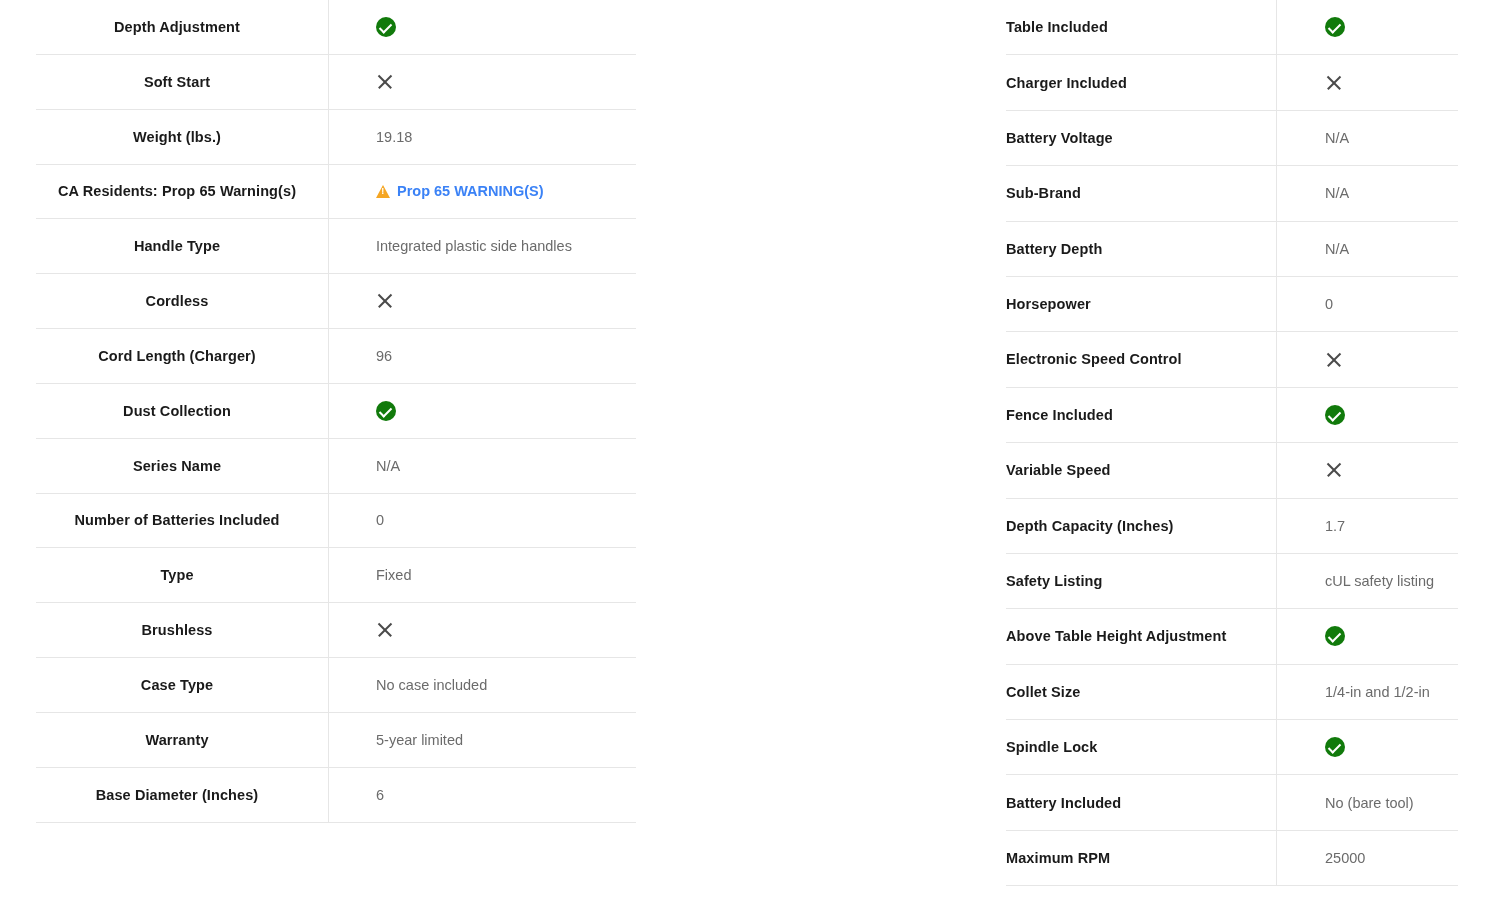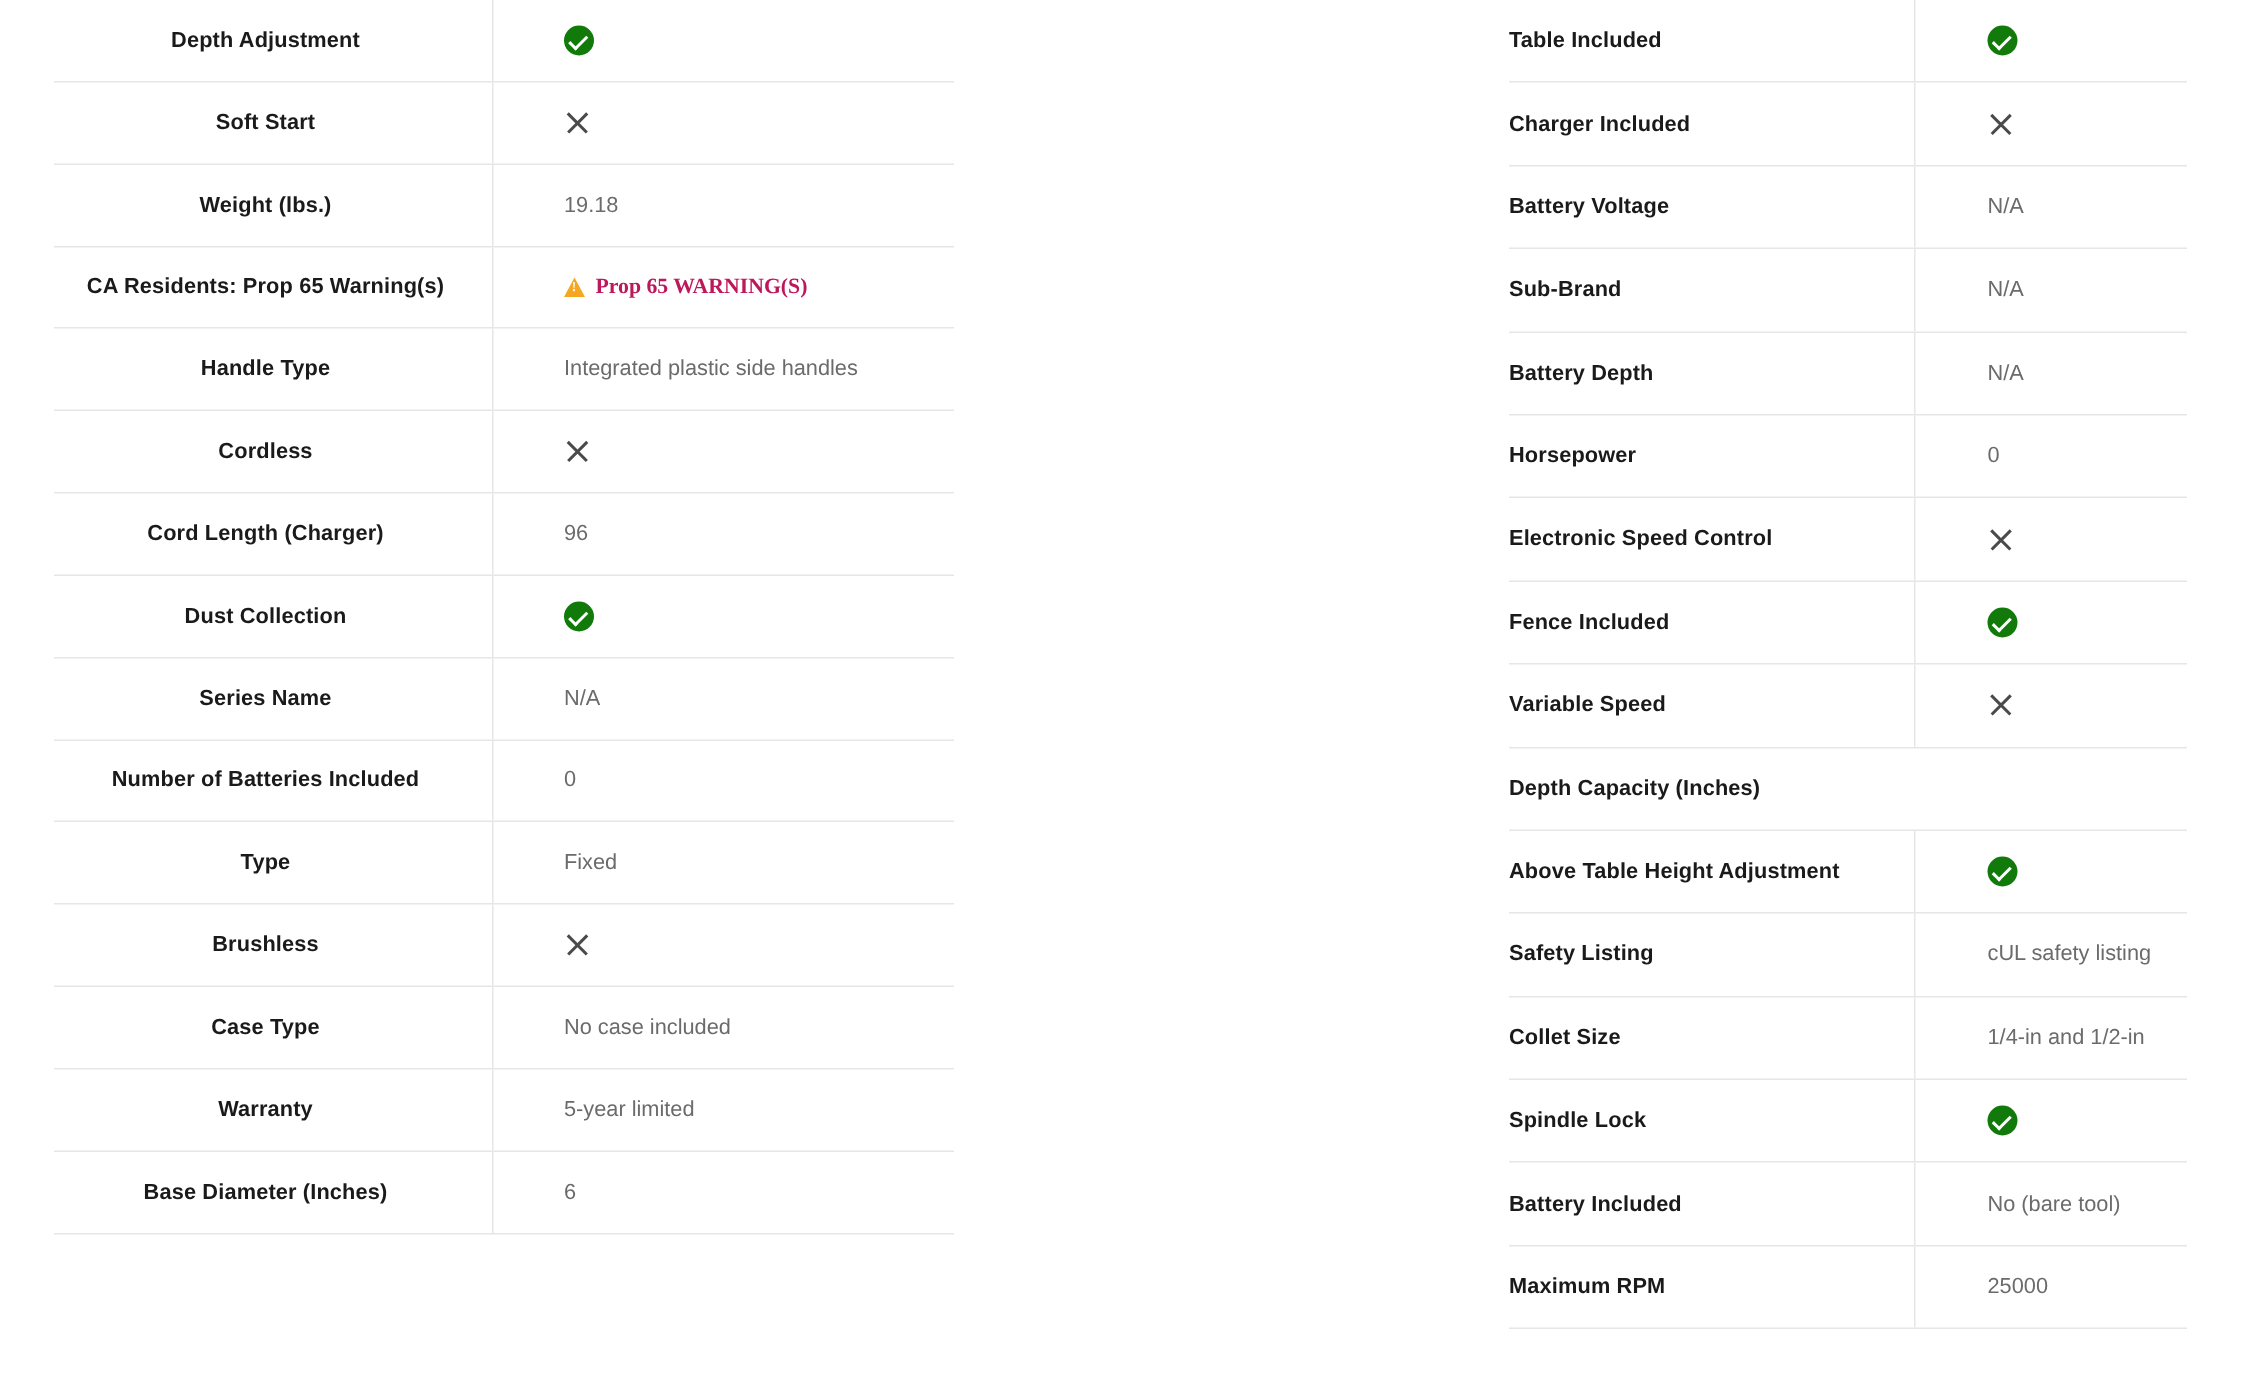--- a/index.html
+++ b/index.html
@@ -96,26 +96,25 @@
     width: 18px;
     height: 1.6px;
     background: #4a4a4a;
   }
   .x-icon::before { transform: rotate(45deg); }
   .x-icon::after  { transform: rotate(-45deg); }
   .prop65 {
     display: flex;
     align-items: center;
     gap: 7px;
-    color: #be185d;
+    color: #3b82f6;
     font-weight: bold;
     font-size: 14.5px;
     text-decoration: none;
     cursor: pointer;
-    font-family: Liberation Serif, serif;
   }
   .warn-triangle {
     display: inline-block;
     width: 0;
     height: 0;
     border-left: 7.5px solid transparent;
     border-right: 7.5px solid transparent;
     border-bottom: 13px solid #f5a623;
     position: relative;
   }
@@ -281,31 +280,34 @@
         </div>
       </div>
       <div class="spec-row">
         <div class="spec-label">Variable Speed</div>
         <div class="spec-value">
           <span class="x-icon"></span>
         </div>
       </div>
       <div class="spec-row">
         <div class="spec-label">Depth Capacity (Inches)</div>
+        <div class="spec-value">
+          <span class="text-val">1.7</span>
+        </div>
+      </div>
+      <div class="spec-row">
+        <div class="spec-label">Safety Listing</div>
+        <div class="spec-value">
+          <span class="text-val">cUL safety listing</span>
+        </div>
       </div>
       <div class="spec-row">
         <div class="spec-label">Above Table Height Adjustment</div>
         <div class="spec-value">
           <span class="check-icon"></span>
-        </div>
-      </div>
-      <div class="spec-row">
-        <div class="spec-label">Safety Listing</div>
-        <div class="spec-value">
-          <span class="text-val">cUL safety listing</span>
         </div>
       </div>
       <div class="spec-row">
         <div class="spec-label">Collet Size</div>
         <div class="spec-value">
           <span class="text-val">1/4-in and 1/2-in</span>
         </div>
       </div>
       <div class="spec-row">
         <div class="spec-label">Spindle Lock</div>

